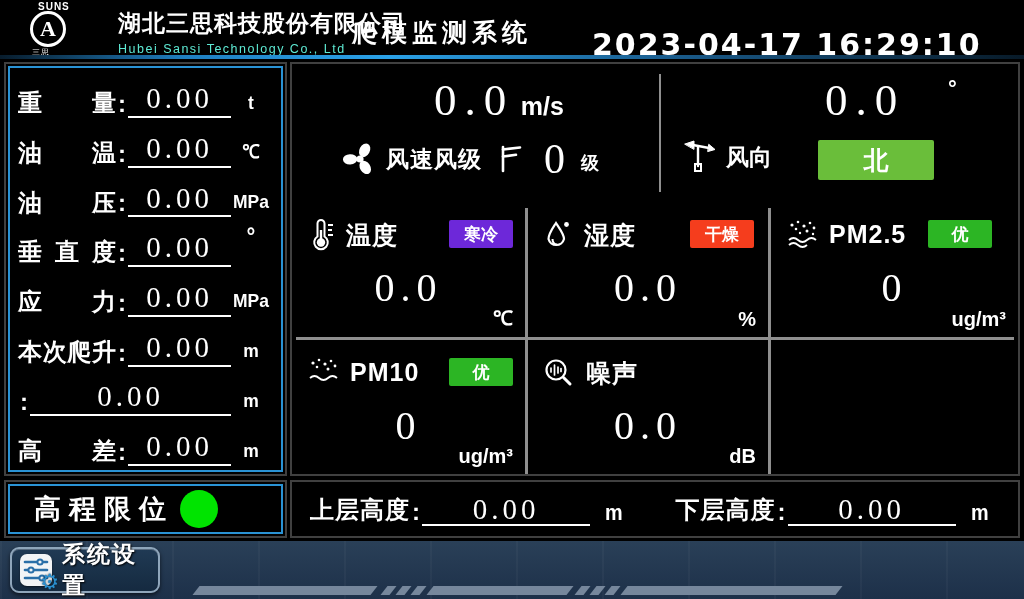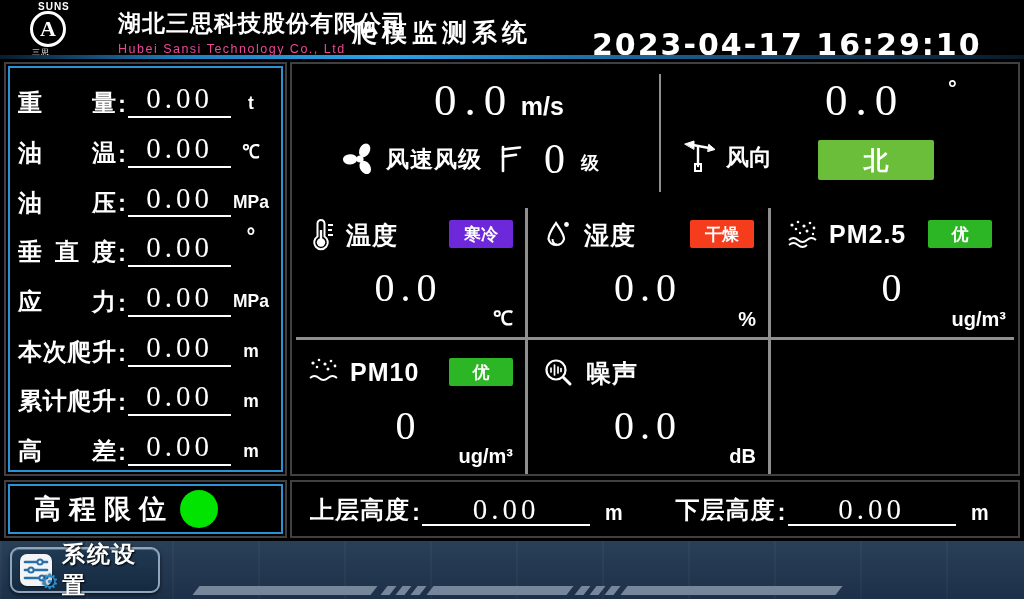--- a/index.html
+++ b/index.html
@@ -9,21 +9,21 @@
   
   #header { position:absolute; left:0; top:0; width:1024px; height:55px; background:#000; }
   .logo { position:absolute; left:24px; top:1px; width:88px; height:54px; text-align:center; }
   .logo .suns { font-size:10px; font-weight:bold; letter-spacing:1px; text-align:left; padding-left:14px; }
   .logo .ring { position:absolute; left:6px; top:10px; width:36px; height:36px; border:3px solid #fff; border-radius:50%;
                 display:flex; align-items:center; justify-content:center; font-family:"Liberation Serif",serif;
                 font-weight:bold; font-size:22px; line-height:1; }
   .logo .cn { position:absolute; left:8px; top:46px; font-size:8px; letter-spacing:1px; }
   .company { position:absolute; left:118px; top:8px; }
   .company .cn { font-size:23px; font-weight:bold; letter-spacing:1px; }
-  .company .en { font-size:12.5px; color:#ec4899; letter-spacing:1.5px; margin-top:3px; }
+  .company .en { font-size:12.5px; color:#5eead4; letter-spacing:1.5px; margin-top:3px; }
   .title { position:absolute; left:352px; top:16px; font-size:25px; font-weight:bold; letter-spacing:5px; }
   .datetime { position:absolute; left:592px; top:15px; font-size:30px; font-weight:bold; letter-spacing:2px;
               font-family:"DejaVu Sans", sans-serif;margin-top:12px; }
   #header-rule { position:absolute; left:0; top:55px; width:1024px; height:4px;
        background:linear-gradient(90deg,#081c2c 0%,#1f7fc0 18%,#2ba2e8 38%,#1a5d8e 65%,#0e3petal 80%,#081a28 100%);
        background:linear-gradient(90deg,#081c2c 0%,#1f7fc0 18%,#2ba2e8 38%,#1a5d8e 65%,#081a28 100%); }
 
   
   .panel { position:absolute; background:#000; border:2px solid #404040; }
   .dbl { box-shadow: inset 0 0 0 2px #000, inset 0 0 0 4px #2a93d5; }
@@ -153,21 +153,20 @@
       <span class="valbox">0.00</span>
       <span class="unit">MPa</span>
     </div>
     <div class="srow">
       <span class="lbl">本次爬升</span>
         <span class="colon">:</span>
       <span class="valbox">0.00</span>
       <span class="unit">m</span>
     </div>
     <div class="srow">
-      <span class="lbl">累计爬升</span>
         <span class="colon">:</span>
       <span class="valbox">0.00</span>
       <span class="unit">m</span>
     </div>
     <div class="srow">
       <span class="lbl">高差</span>
         <span class="colon">:</span>
       <span class="valbox">0.00</span>
       <span class="unit">m</span>
     </div>

